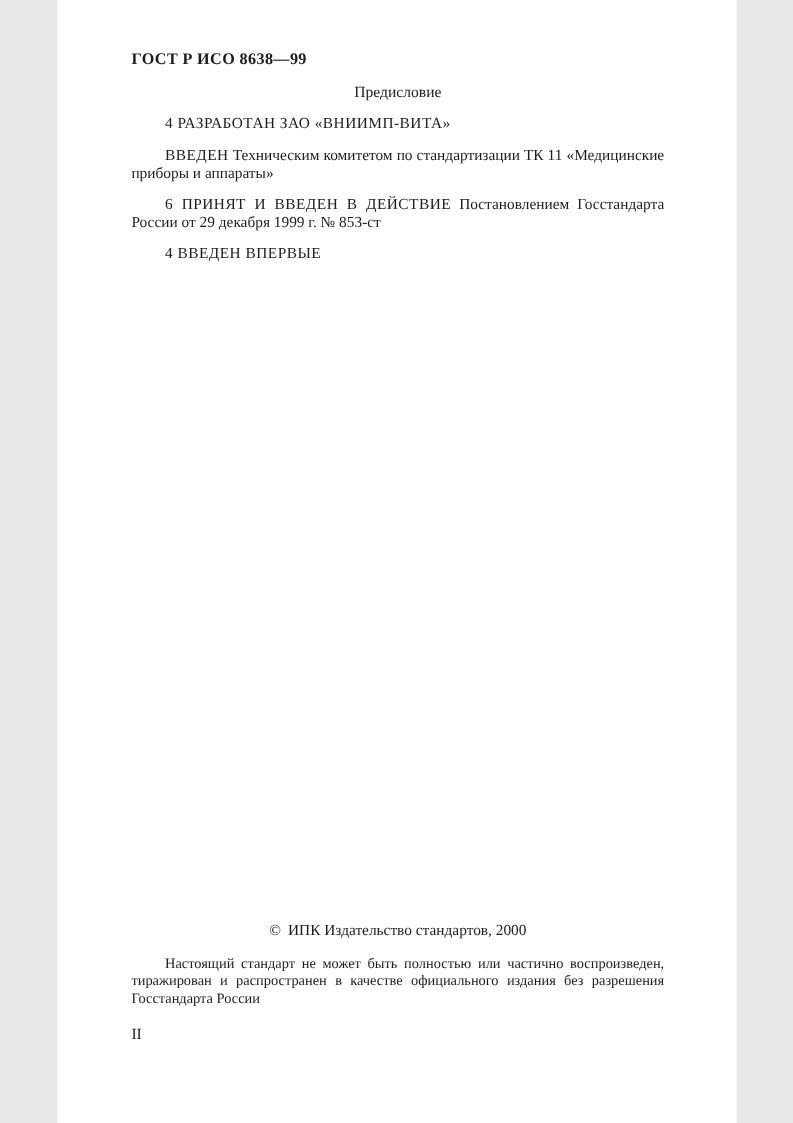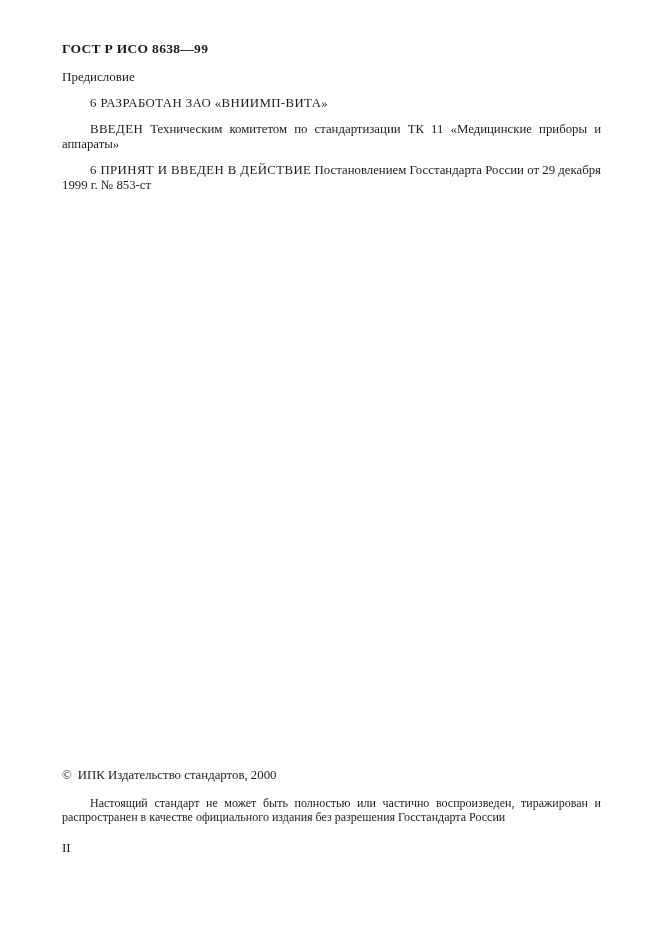--- a/index.html
+++ b/index.html
@@ -2,21 +2,21 @@
 <html><head>
 <meta charset="utf-8">
 <style>
   html, body {
     margin: 0;
     padding: 0;
     background: #e8e8e8;
   }
   .page {
     position: relative;
-    width: 661px;
+    width: 566px;
     height: 936px;
     background: #ffffff;
     margin: 0 auto;
     overflow: hidden;
     font-family: "Liberation Serif", "DejaVu Serif", serif;
     color: #1c1c1c;
   }
   .content {
     position: absolute;
     left: 62px;
@@ -24,21 +24,21 @@
     top: 41px;
   }
   .doc-header {
     font-size: 13.5px;
     font-weight: bold;
     letter-spacing: 0.3px;
     line-height: 15px;
     margin: 0;
   }
   .doc-title {
-    text-align: left;
+    text-align: center;
     font-size: 13px;
     line-height: 14px;
     margin: 14px 0 0 0;
   }
   .para {
     font-size: 12.8px;
     line-height: 14.4px;
     text-align: justify;
     text-indent: 28px;
     margin: 12px 0 0 0;
@@ -46,21 +46,21 @@
   .para .lead {
     letter-spacing: 0.4px;
   }
   .footer {
     position: absolute;
     left: 62px;
     right: 60px;
     top: 768px;
   }
   .copyright {
-    text-align: left;
+    text-align: center;
     font-size: 12.8px;
     line-height: 14px;
     margin: 0;
   }
   .copyright .c-sign {
     margin-right: 6px;
   }
   .footer-note {
     font-size: 12px;
     line-height: 14.4px;
@@ -78,27 +78,28 @@
 <body>
 
 <div class="page">
 
   <div class="content">
 
     <p class="doc-header">ГОСТ Р ИСО 8638—99</p>
 
     <p class="doc-title">Предисловие</p>
 
-    <p class="para"><span class="lead">6 РАЗРАБОТАН ЗАО «ВНИИМП-ВИТА»</span><span></span></p>
+    <p class="para"><span class="lead">4 РАЗРАБОТАН ЗАО «ВНИИМП-ВИТА»</span><span></span></p>
 
     <p class="para"><span class="lead">ВВЕДЕН</span><span> Техническим комитетом по стандартизации ТК 11 «Медицинские приборы и аппараты»</span></p>
 
     <p class="para"><span class="lead">6 ПРИНЯТ И ВВЕДЕН В ДЕЙСТВИЕ</span><span> Постановлением Госстандарта России от 29 декабря 1999 г. № 853-ст</span></p>
 
 
+    <p class="para"><span class="lead">4 ВВЕДЕН ВПЕРВЫЕ</span><span></span></p>
 
   </div>
 
   <div class="footer">
 
     <p class="copyright"><span class="c-sign">©</span><span>ИПК Издательство стандартов, 2000</span></p>
 
     <p class="footer-note">Настоящий стандарт не может быть полностью или частично воспроизведен, тиражирован и распространен в качестве официального издания без разрешения Госстандарта России</p>
 
     <p class="page-number">II</p>

